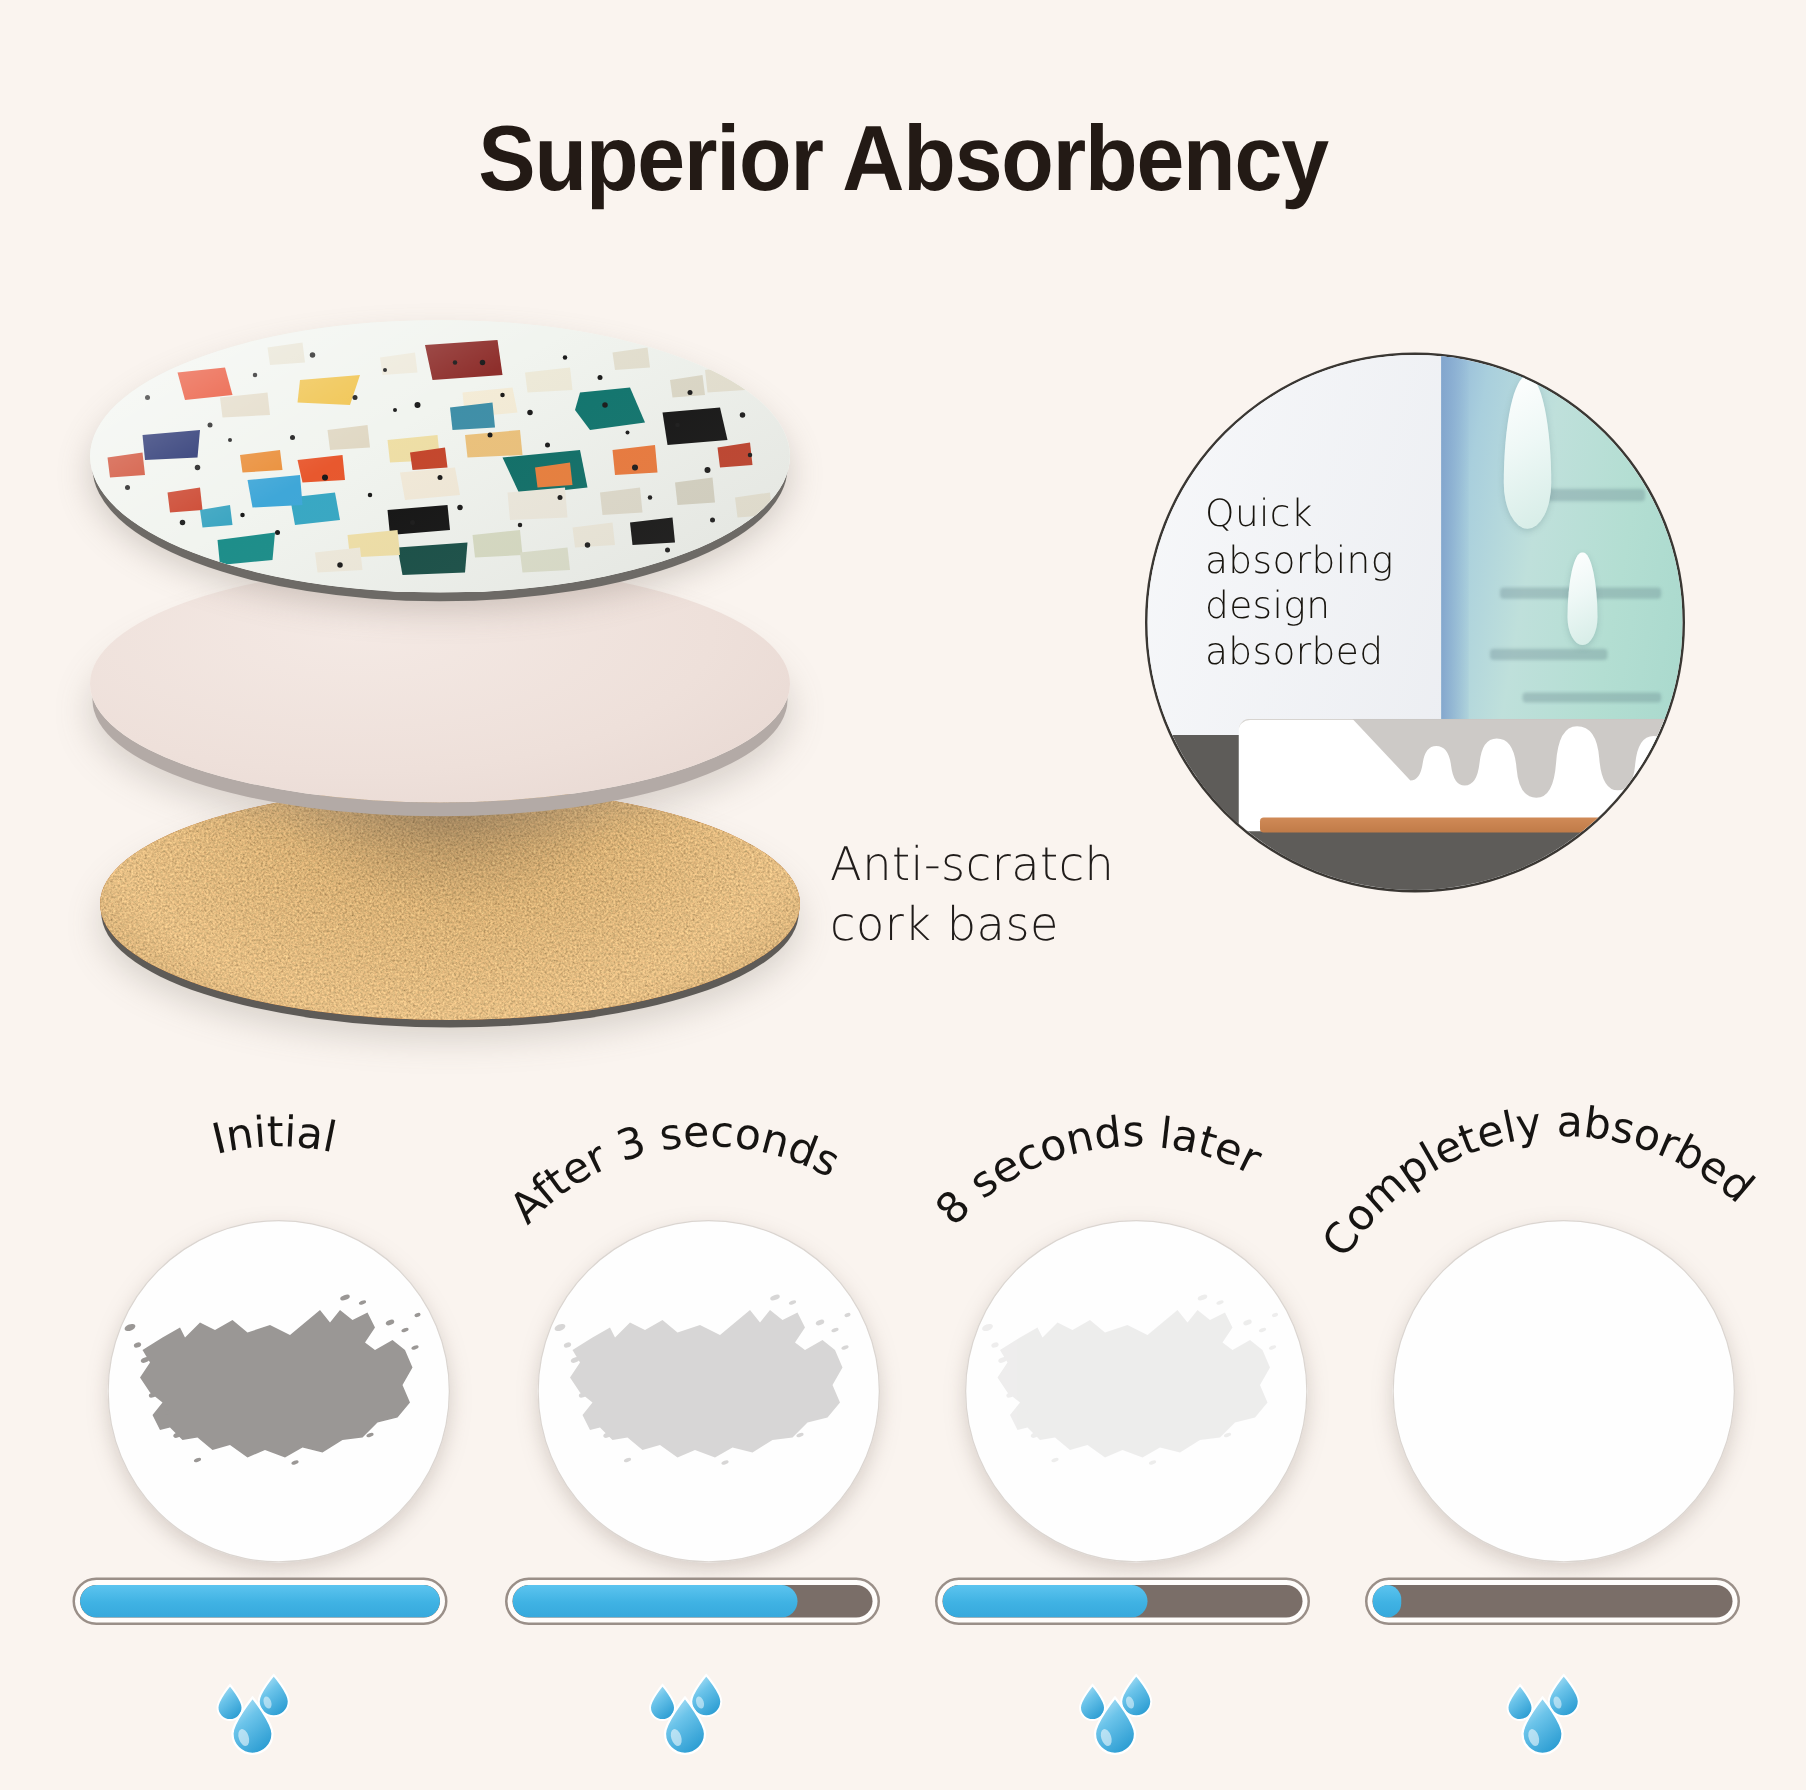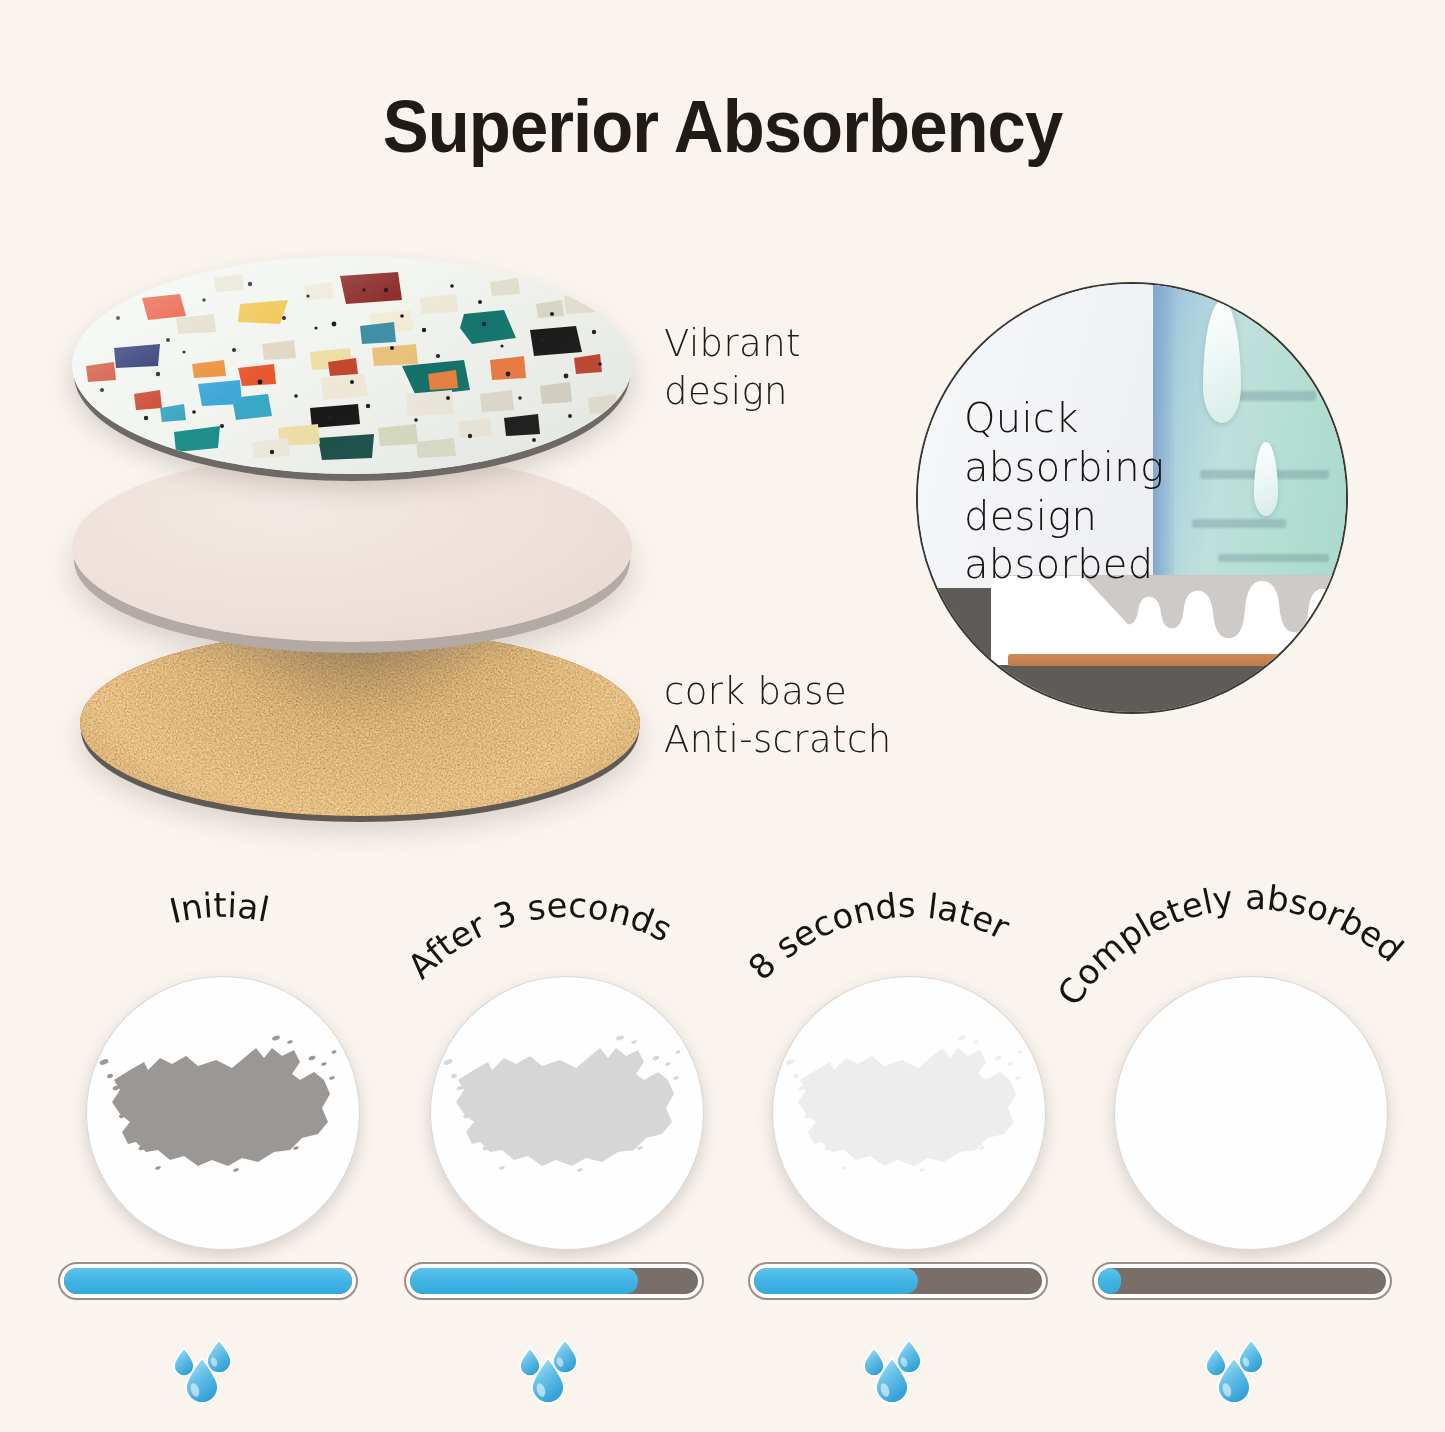--- a/index.html
+++ b/index.html
@@ -126,21 +126,21 @@
   }
   .inset .table2{
     position:absolute; left:0; top:71%; width:18%; height:29%;
     background:#5e5c59;
   }
 
   .inset .inset-text{
     position:absolute; left:46px; top:110px;
     font-family:"DejaVu Sans", sans-serif;
     font-weight:300;
-    font-size:40px;
+    font-size:30px;
     line-height:1.22;
     color:#18150f;
     letter-spacing:.3px;
     z-index:6;
   }
   .seq-coaster{
     position:absolute;
     width:274px; height:274px; border-radius:50%;
     background:#fefefe;
     box-shadow:0 6px 16px rgba(150,135,125,.34), inset 0 0 0 1px rgba(190,178,170,.55);
@@ -311,27 +311,23 @@
             <circle cx="412" cy="68" r="2.2"></circle>
           <circle cx="448" cy="142" r="1.8"></circle>
             <circle cx="480" cy="58" r="2"></circle>
             <circle cx="510" cy="180" r="2.2"></circle>
         </g>
       </g>
     </svg>
     <div class="sheen"></div>
   </div>
 
-  <div class="feat feat-1">
-    <div>Vibrant</div>
-    <div>design</div>
-  </div>
   <div class="feat feat-3">
+    <div>Anti-scratch</div>
     <div>cork base</div>
-    <div>Anti-scratch</div>
   </div>
 
   <div class="inset">
     <div class="bg-left"></div>
     <div class="panel"></div>
     <div class="panel-edge"></div>
     <div class="shelf shelf-a"></div>
     <div class="shelf shelf-b"></div>
     <div class="shelf shelf-c"></div>
     <div class="shelf shelf-d"></div>

